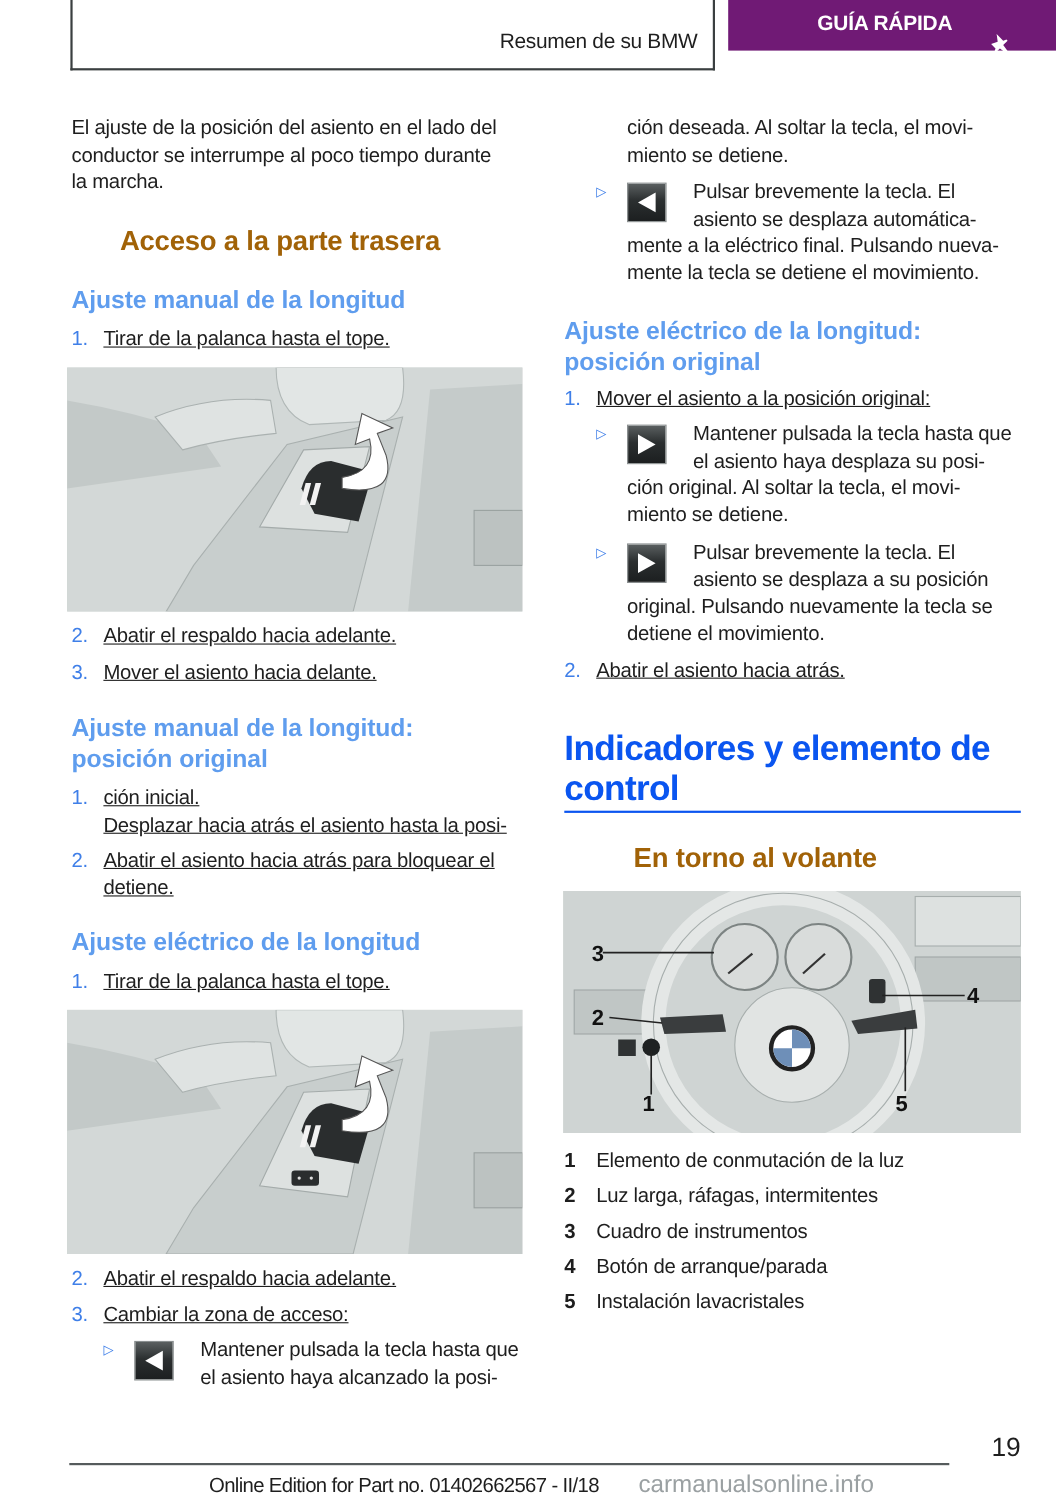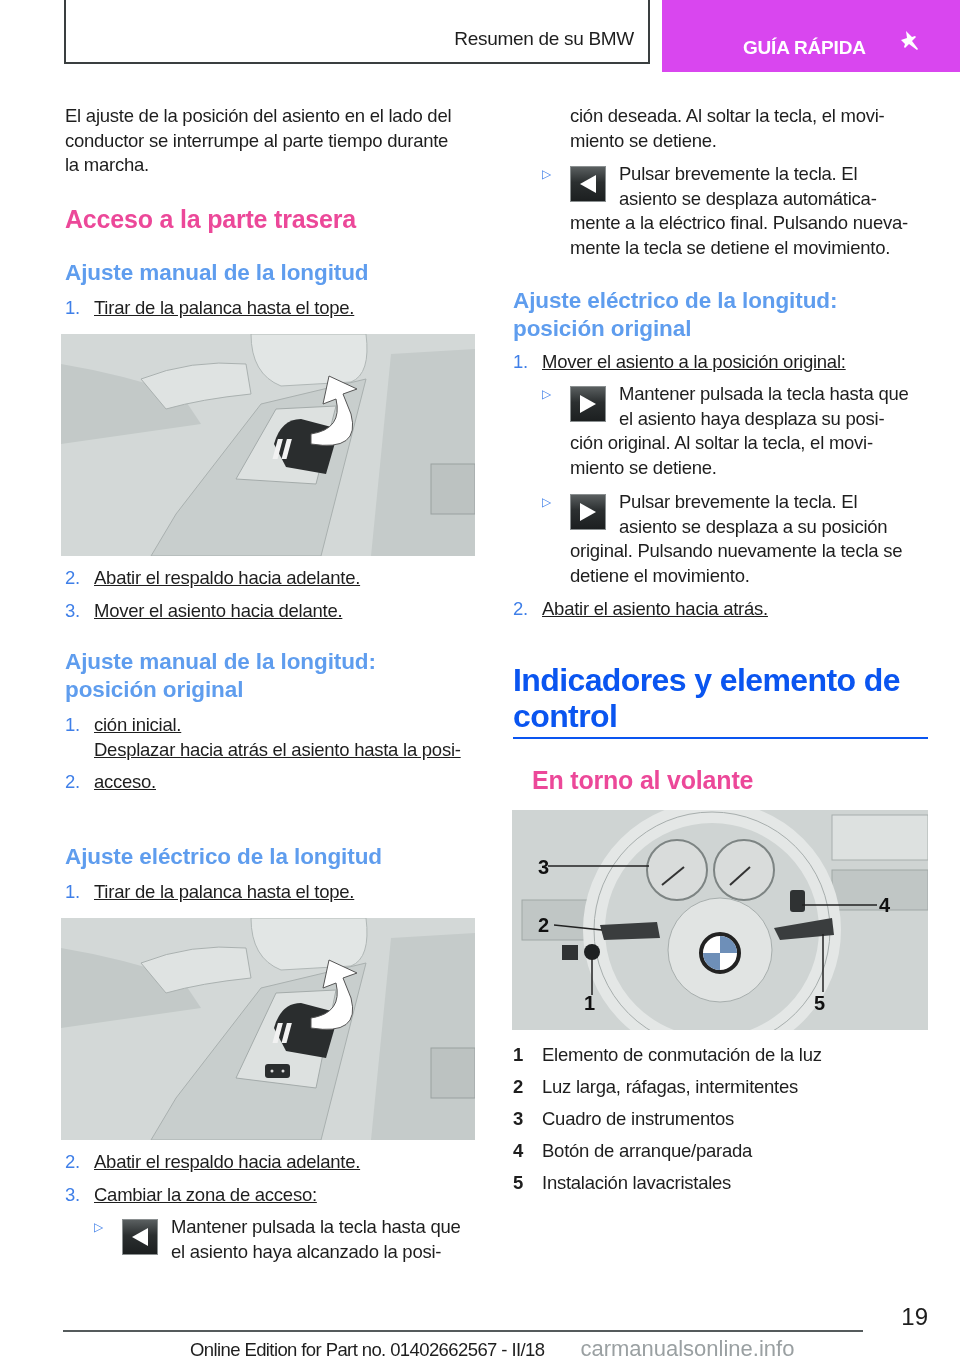--- a/index.html
+++ b/index.html
@@ -9,50 +9,50 @@
     
     .hdr-left {
       position: absolute; left: 64px; top: -2px; width: 586px; height: 66px;
       border: 2px solid #3a3f40; border-top: none; background: #fff;
     }
     .hdr-left .title {
       position: absolute; right: 14px; bottom: 12px; font-size: 19px; color: #1e1e1e;
       letter-spacing: -0.3px;
     }
     .hdr-right {
-      position: absolute; left: 662px; top: 0; width: 298px; height: 72px;
-      background: #d946ef; color: #fff;
+      position: absolute; left: 662px; top: 0; width: 298px; height: 46px;
+      background: #701a75; color: #fff;
     }
     .hdr-right .label {
       position: absolute; left: 81px; bottom: 13px; font-size: 19px; font-weight: bold;
       letter-spacing: -0.2px;
     }
     .pin-icon { position: absolute; left: 236px; top: 28px; width: 24px; height: 24px; }
 
     .body-text { font-size: 18.5px; line-height: 24.5px; color: #1e1e1e; letter-spacing: -0.25px; }
 
-    .h-section { font-size: 25px; font-weight: bold; color: #ec4899; letter-spacing: -0.2px; }
+    .h-section { font-size: 25px; font-weight: bold; color: #a16207; letter-spacing: -0.2px; margin-left: 44px; }
     .h-sub { font-size: 22.5px; font-weight: bold; color: #5f9dee; line-height: 28px; letter-spacing: -0.1px; }
     .h-chapter { font-size: 32px; font-weight: bold; color: #0a55f0; line-height: 36px; letter-spacing: -0.6px; }
 
     .abs { position: absolute; }
 
     .step { position: absolute; font-size: 18.5px; line-height: 24.5px; color: #1e1e1e; letter-spacing: -0.25px; }
     .step .num { position: absolute; left: 0; top: 0; color: #3f7fe8; }
     .step .txt { display: block; padding-left: 29px; text-decoration: underline; }
 
     .bullet { position: absolute; font-size: 18.5px; line-height: 24.5px; color: #1e1e1e; letter-spacing: -0.25px; }
     .bullet .tri { position: absolute; left: 0; top: 0; color: #3f7fe8; font-size: 12px; line-height: 24px; }
     .bullet .key {
       position: absolute; left: 28px; top: 4px; width: 36px; height: 36px;
       background: linear-gradient(180deg, #5a5f60 0%, #2b2f30 45%, #1c1f20 100%);
       border: 1px solid #8a8f90;
     }
     .bullet .key svg { position: absolute; left: 5px; top: 5px; }
-    .bullet .first { display: block; padding-left: 77px; }
+    .bullet .first { display: block; padding-left: 77px; margin-left: 11px; }
     .bullet .rest { display: block; padding-left: 28px; }
 
     .figure { position: absolute; background: #cfd4d3; overflow: hidden; }
 
     .legend-row { position: absolute; font-size: 18.5px; line-height: 24px; color: #1e1e1e; letter-spacing: -0.25px; }
     .legend-row .n { position: absolute; left: 0; font-weight: bold; }
     .legend-row .t { display: block; padding-left: 29px; }
 
     .rule-blue { position: absolute; left: 513px; top: 737px; width: 415px; height: 2px; background: #0a55f0; }
 
@@ -70,21 +70,21 @@
 </div>
 <div class="hdr-right">
   <span class="label">GUÍA RÁPIDA</span>
   <svg class="pin-icon" viewBox="0 0 24 24">
     <path d="M8 3 L14 9 L17 8 L18 9 L14 13 L20 21 L19 22 L11 16 L7 20 L6 19 L7 16 L3 12 L9 10 Z" fill="#ffffff"></path>
   </svg>
 </div>
 
 <div class="abs body-text" style="left:65px; top:104px; width:420px;">
   <div>El ajuste de la posición del asiento en el lado del</div>
-  <div>conductor se interrumpe al parte tiempo durante</div>
+  <div>conductor se interrumpe al poco tiempo durante</div>
   <div>la marcha.</div>
 </div>
 
 <div class="abs h-section" style="left:65px; top:205px;">Acceso a la parte trasera</div>
 
 <div class="abs h-sub" style="left:65px; top:259px;">Ajuste manual de la longitud</div>
 
 <div class="step" style="left:65px; top:296px; width:420px;">
   <span class="num">1.</span>
   <span class="txt">Tirar de la palanca hasta el tope.</span>
@@ -121,21 +121,22 @@
   <div>posición original</div>
 </div>
 
 <div class="step" style="left:65px; top:713px; width:420px;">
   <span class="num">1.</span>
   <span class="txt">ción inicial.</span>
   <span class="txt">Desplazar hacia atrás el asiento hasta la posi-</span>
 </div>
 <div class="step" style="left:65px; top:770px; width:420px;">
   <span class="num">2.</span>
-  <span class="txt">acceso.</span>
+  <span class="txt">Abatir el asiento hacia atrás para bloquear el</span>
+  <span class="txt">detiene.</span>
 </div>
 
 <div class="abs h-sub" style="left:65px; top:843px;">Ajuste eléctrico de la longitud</div>
 
 <div class="step" style="left:65px; top:880px; width:420px;">
   <span class="num">1.</span>
   <span class="txt">Tirar de la palanca hasta el tope.</span>
 </div>
 
 <div class="figure" style="left:61px; top:918px; width:414px; height:222px;">

